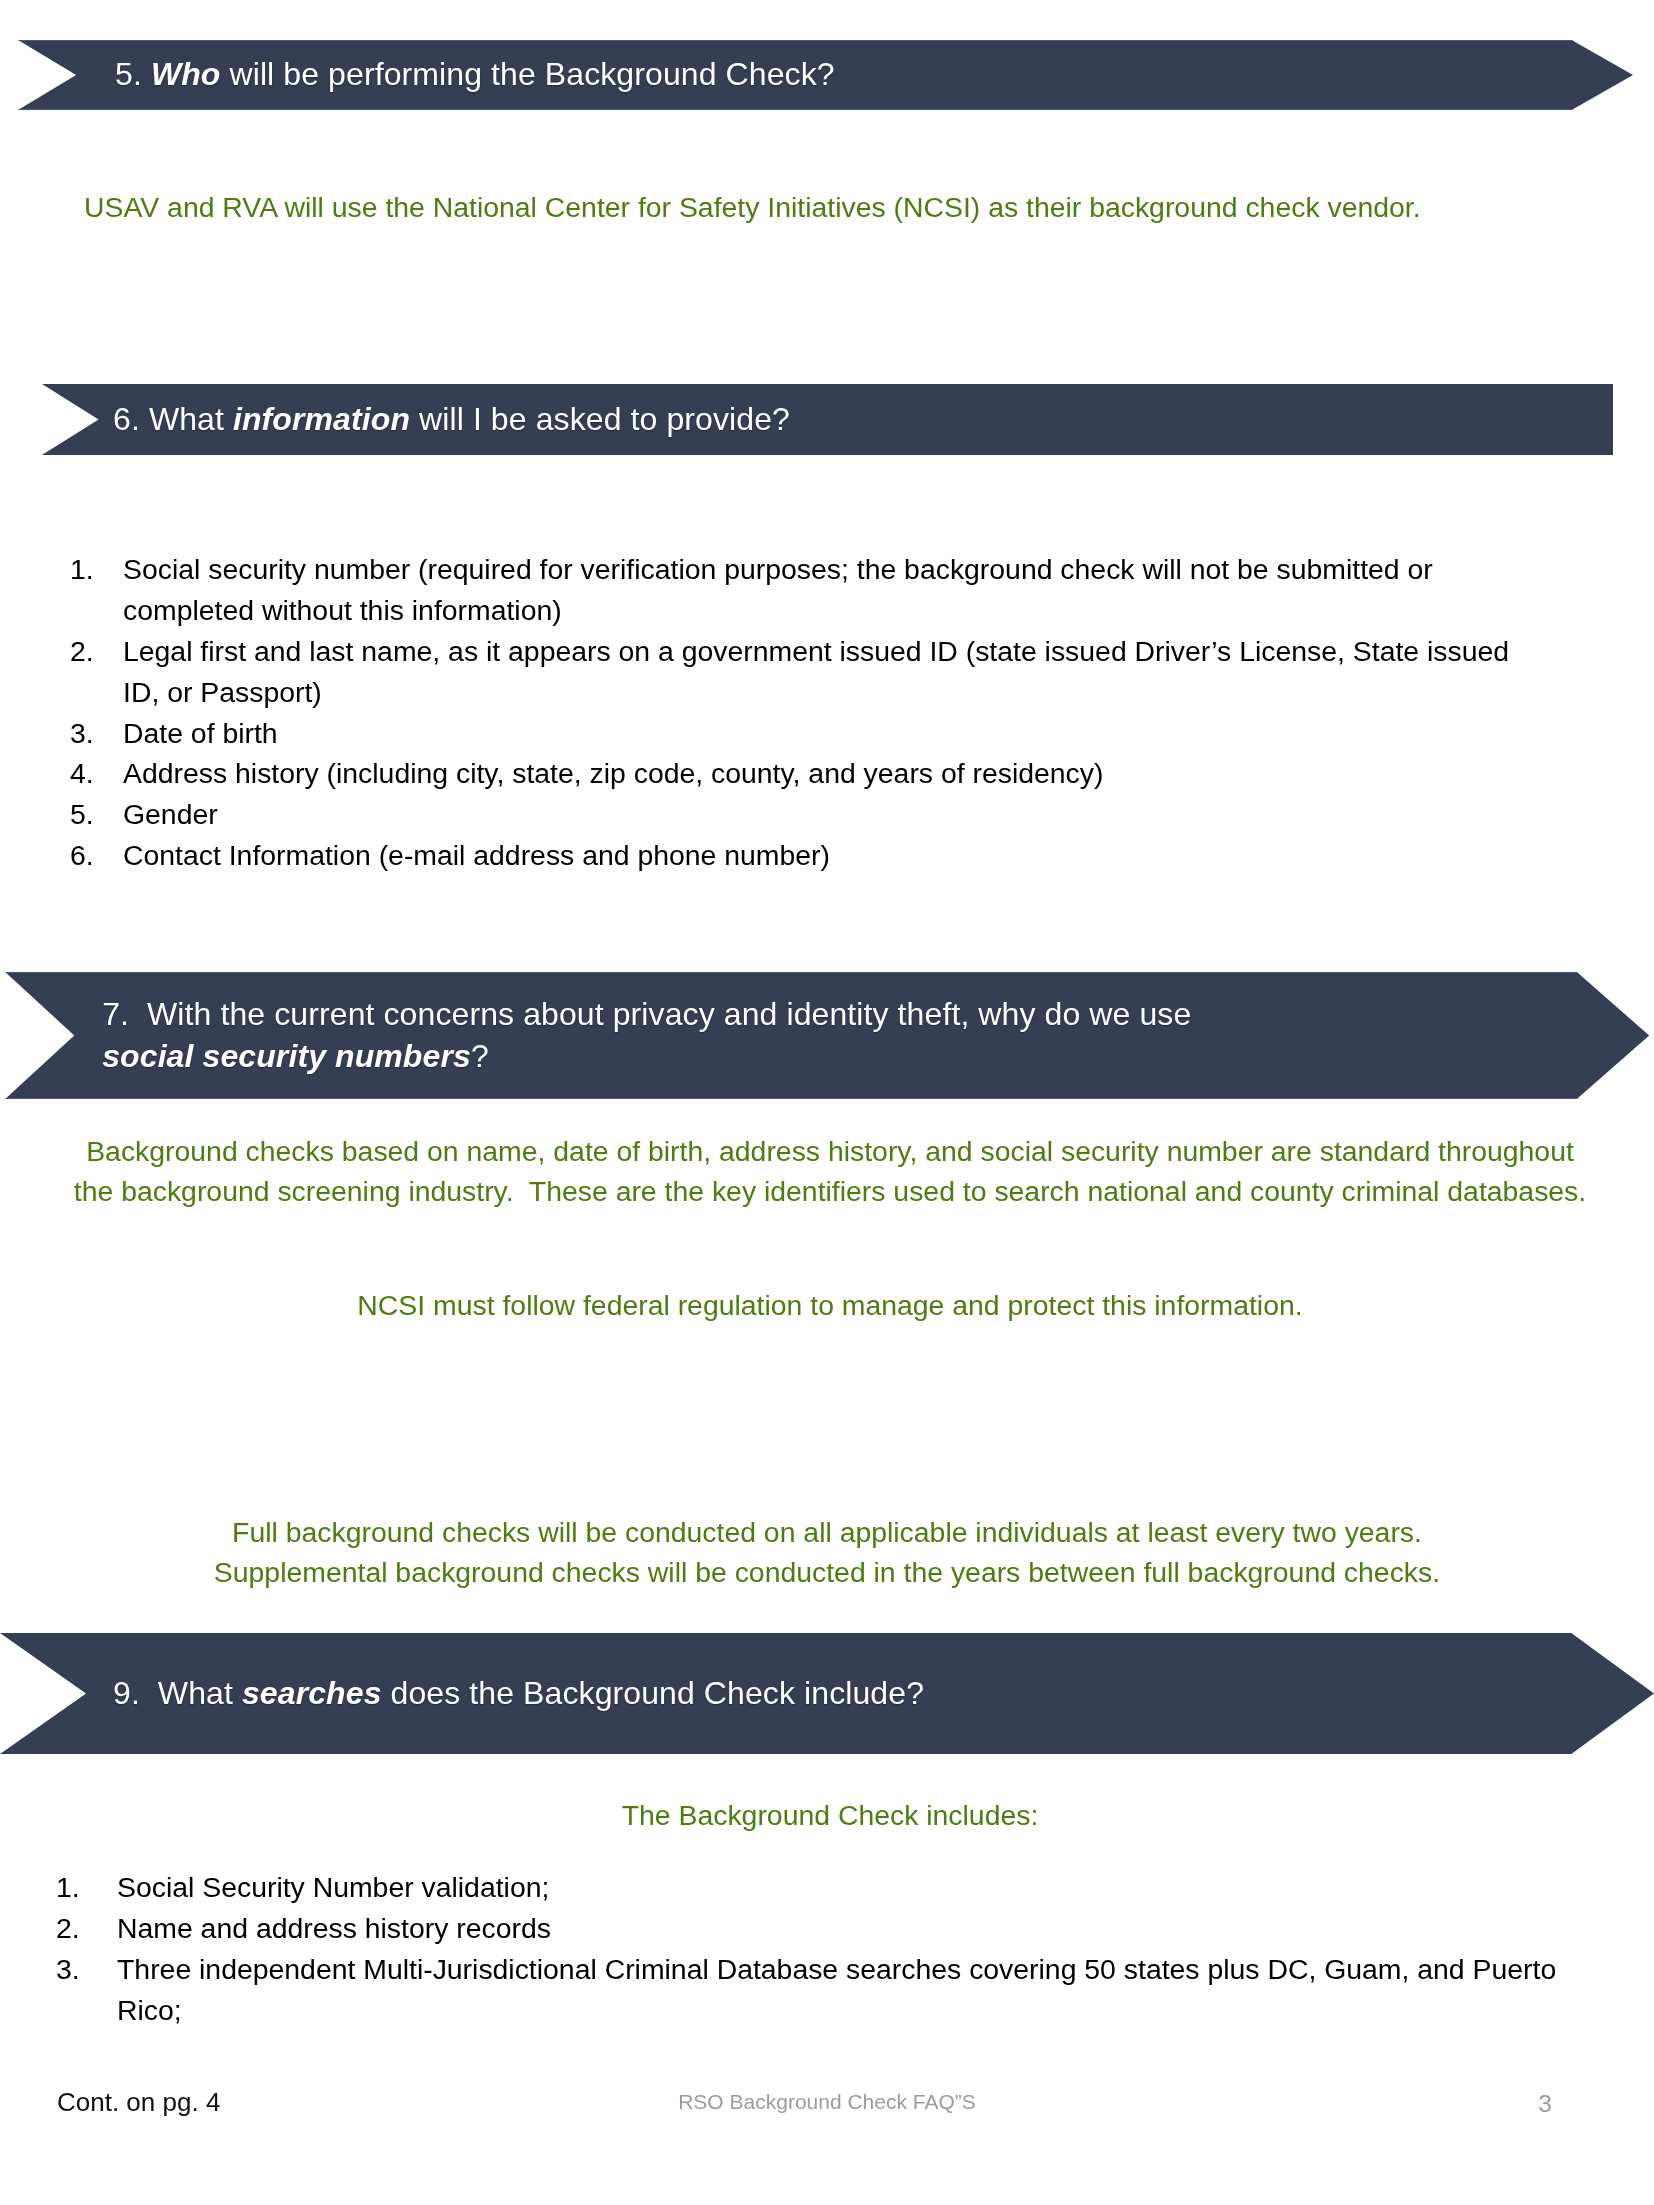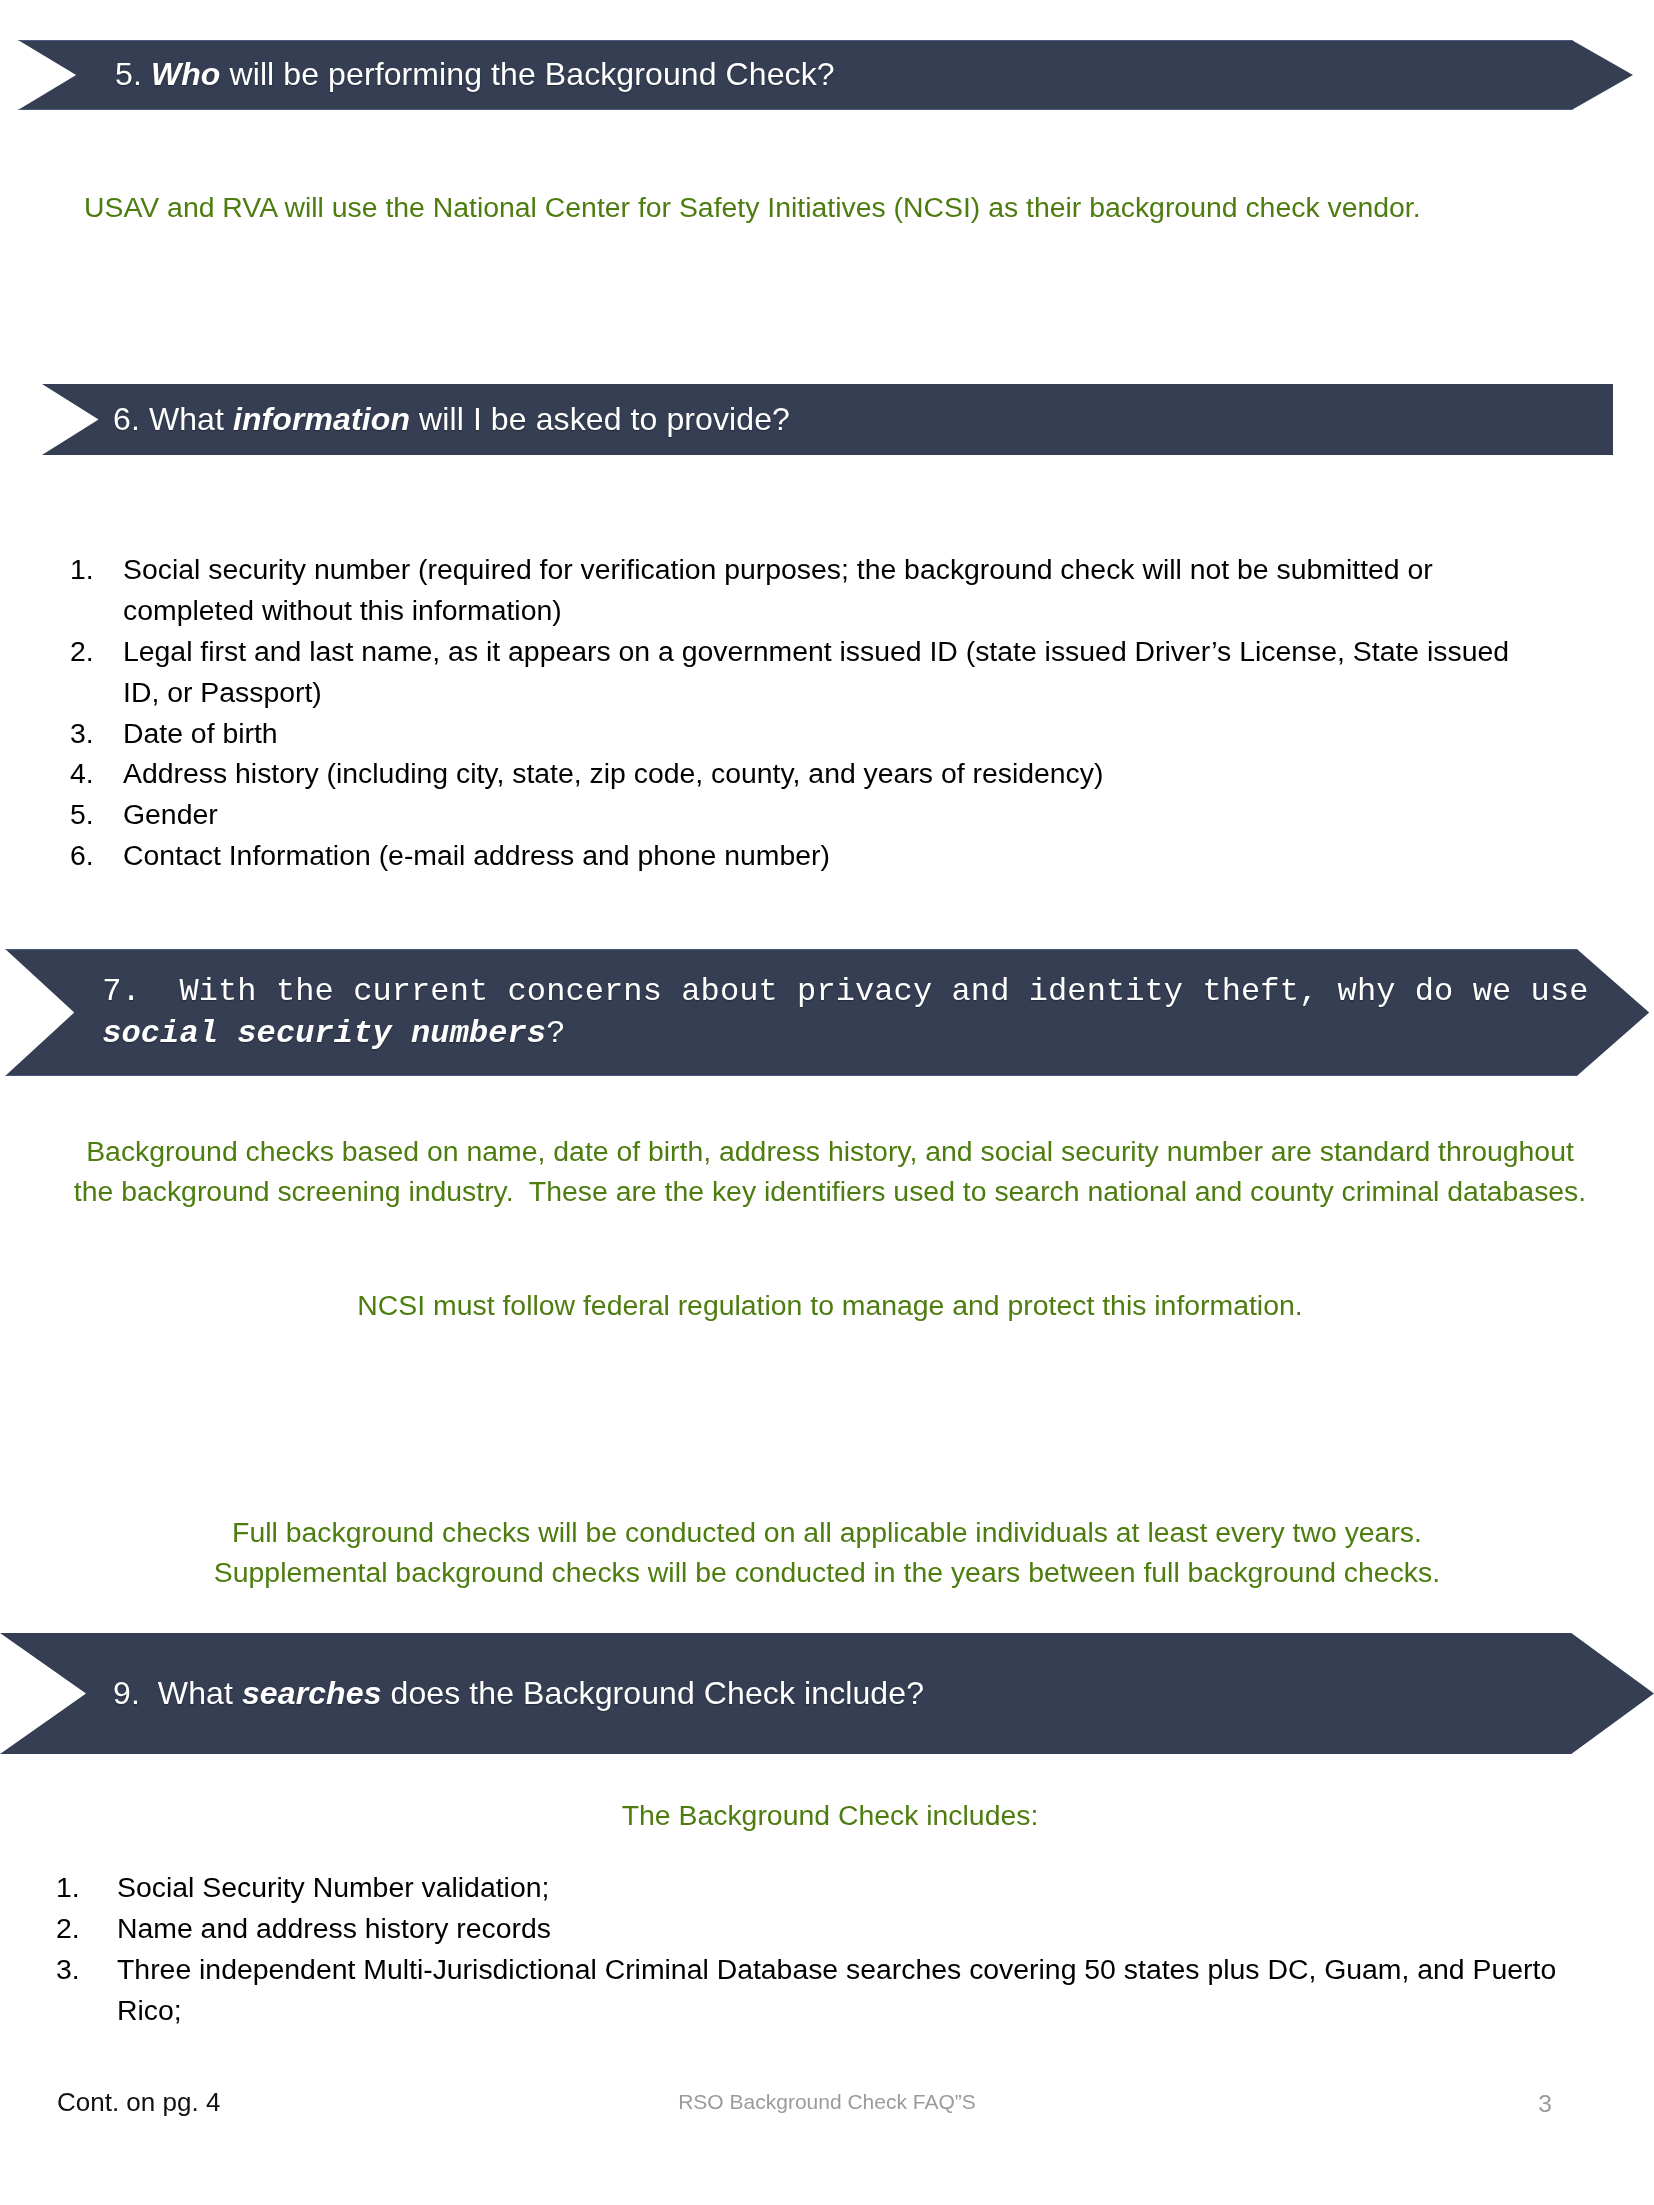--- a/index.html
+++ b/index.html
@@ -156,21 +156,21 @@
     <div class="li">
       <span class="num" style="width:53px;">5.</span>
       <span class="txt">Gender</span>
     </div>
     <div class="li">
       <span class="num" style="width:53px;">6.</span>
       <span class="txt">Contact Information (e-mail address and phone number)</span>
     </div>
   </div>
 
-  <div class="banner bordered arrow-md" style="left:5.2px; top:949px; width:1644px; height:127px; padding-left:97px;font-family:Liberation Mono, monospace;">
+  <div class="banner bordered arrow-md" style="left:5.2px; top:972px; width:1644px; height:127px; padding-left:97px;">
     <div class="btext"><span>7.  With the current concerns about privacy and identity theft, why do we use
 </span><span class="em">social security numbers</span><span>?</span></div>
   </div>
 
   <div class="para center" style="left:71px; top:1285px; width:1518px;">NCSI must follow federal regulation to manage and protect this information.</div>
 
   <div class="para center" style="left:71px; top:1131px; width:1518px;">Background checks based on name, date of birth, address history, and social security number are standard throughout the background screening industry.  These are the key identifiers used to search national and county criminal databases.</div>
 
 
   <div class="para center" style="left:129px; top:1512px; width:1396px;">Full background checks will be conducted on all applicable individuals at least every two years.

